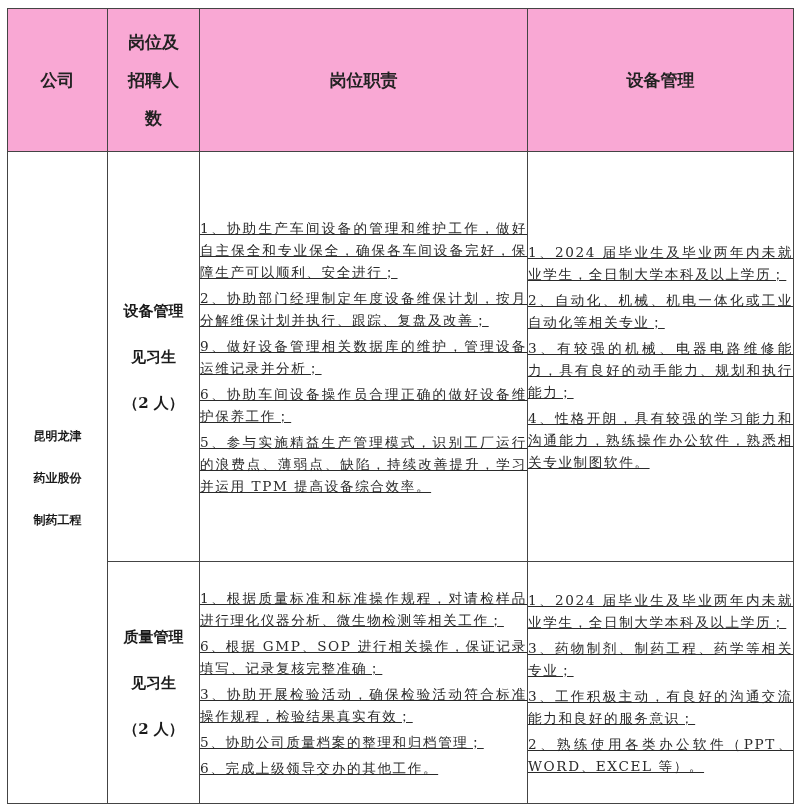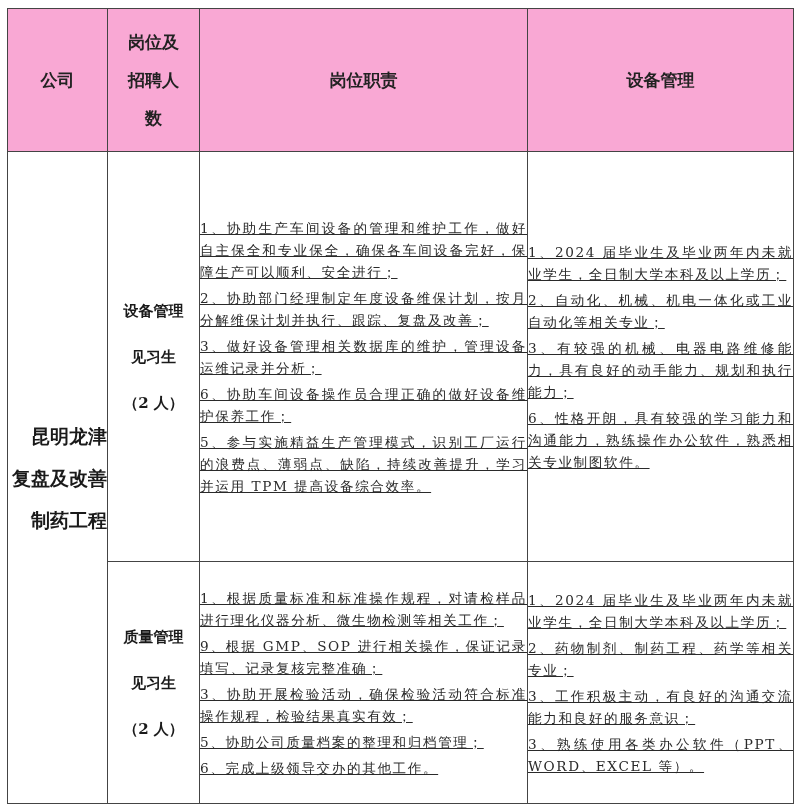--- a/index.html
+++ b/index.html
@@ -41,23 +41,23 @@
     }
     .hdr .multi span {
       display: block;
     }
     .col-company { width: 100px; }
     .col-position { width: 92px; }
     .col-duties { width: 328px; }
     .col-req { width: 266px; }
 
     td.company-cell {
-      text-align: right;
+      text-align: center;
       font-weight: bold;
-      font-size: 19px;
+      font-size: 12px;
       line-height: 42px;
       margin-top: 44px;
     }
     td.company-cell span { display: block; }
 
     td.position-cell {
       text-align: center;
       font-weight: bold;
       font-size: 15px;
       line-height: 46px;
@@ -103,57 +103,57 @@
       <span>招聘人</span>
       <span>数</span>
     </th>
     <th>岗位职责</th>
     <th>设备管理</th>
   </tr>
 
   <tr class="row-equip">
     <td class="company-cell" rowspan="2">
       <span>昆明龙津</span>
-      <span>复盘及改善</span>
+      <span>药业股份</span>
       <span>制药工程</span>
     </td>
     <td class="position-cell">
       <span>设备管理</span>
       <span>见习生</span>
       <span>（2 人）</span>
     </td>
     <td class="text-cell">
       <p>1、协助生产车间设备的管理和维护工作，做好自主保全和专业保全，确保各车间设备完好，保障生产可以顺利、安全进行；</p>
       <p>2、协助部门经理制定年度设备维保计划，按月分解维保计划并执行、跟踪、复盘及改善；</p>
-      <p>3、做好设备管理相关数据库的维护，管理设备运维记录并分析；</p>
+      <p>9、做好设备管理相关数据库的维护，管理设备运维记录并分析；</p>
       <p>6、协助车间设备操作员合理正确的做好设备维护保养工作；</p>
       <p>5、参与实施精益生产管理模式，识别工厂运行的浪费点、薄弱点、缺陷，持续改善提升，学习并运用 TPM 提高设备综合效率。</p>
     </td>
     <td class="text-cell req-equip">
       <p>1、2024 届毕业生及毕业两年内未就业学生，全日制大学本科及以上学历；</p>
       <p>2、自动化、机械、机电一体化或工业自动化等相关专业；</p>
       <p>3、有较强的机械、电器电路维修能力，具有良好的动手能力、规划和执行能力；</p>
-      <p>6、性格开朗，具有较强的学习能力和沟通能力，熟练操作办公软件，熟悉相关专业制图软件。</p>
+      <p>4、性格开朗，具有较强的学习能力和沟通能力，熟练操作办公软件，熟悉相关专业制图软件。</p>
     </td>
   </tr>
 
   <tr class="row-quality">
     <td class="position-cell">
       <span>质量管理</span>
       <span>见习生</span>
       <span>（2 人）</span>
     </td>
     <td class="text-cell">
       <p>1、根据质量标准和标准操作规程，对请检样品进行理化仪器分析、微生物检测等相关工作；</p>
-      <p>9、根据 GMP、SOP 进行相关操作，保证记录填写、记录复核完整准确；</p>
+      <p>6、根据 GMP、SOP 进行相关操作，保证记录填写、记录复核完整准确；</p>
       <p>3、协助开展检验活动，确保检验活动符合标准操作规程，检验结果真实有效；</p>
       <p>5、协助公司质量档案的整理和归档管理；</p>
       <p>6、完成上级领导交办的其他工作。</p>
     </td>
     <td class="text-cell">
       <p>1、2024 届毕业生及毕业两年内未就业学生，全日制大学本科及以上学历；</p>
-      <p>2、药物制剂、制药工程、药学等相关专业；</p>
+      <p>3、药物制剂、制药工程、药学等相关专业；</p>
       <p>3、工作积极主动，有良好的沟通交流能力和良好的服务意识；</p>
-      <p>3、熟练使用各类办公软件（PPT、WORD、EXCEL 等）。</p>
+      <p>2、熟练使用各类办公软件（PPT、WORD、EXCEL 等）。</p>
     </td>
   </tr>
 </tbody>
   </table>
 
 </body></html>

